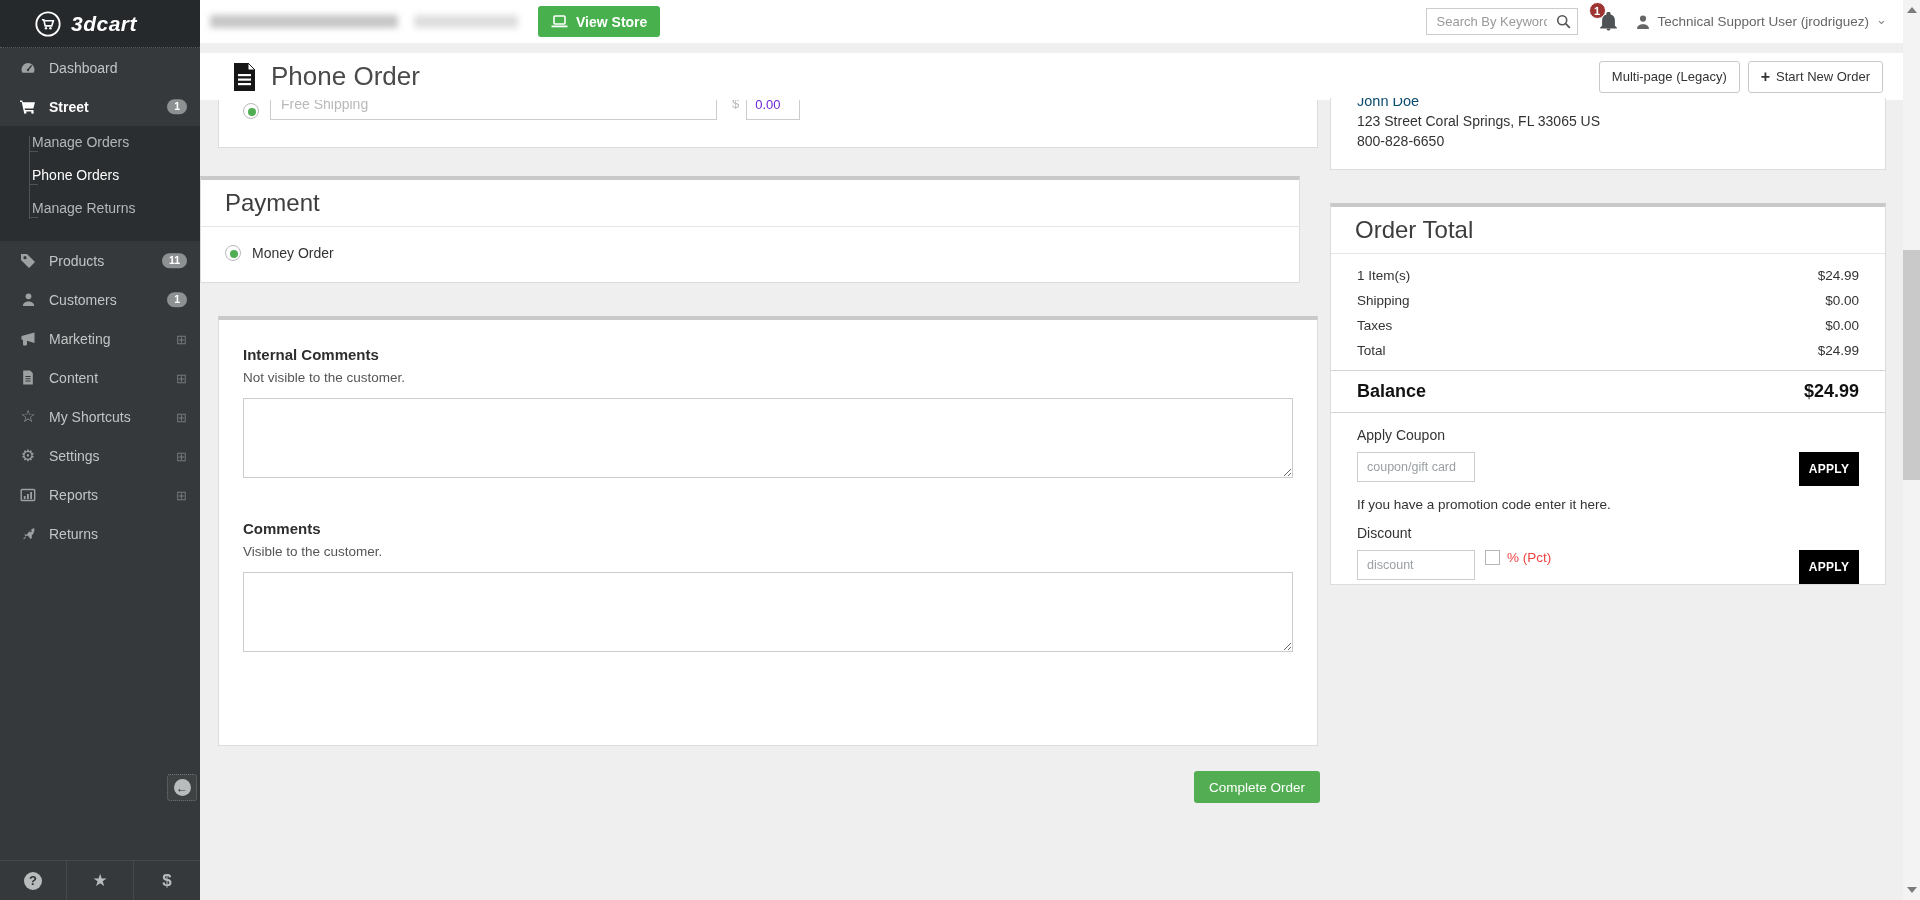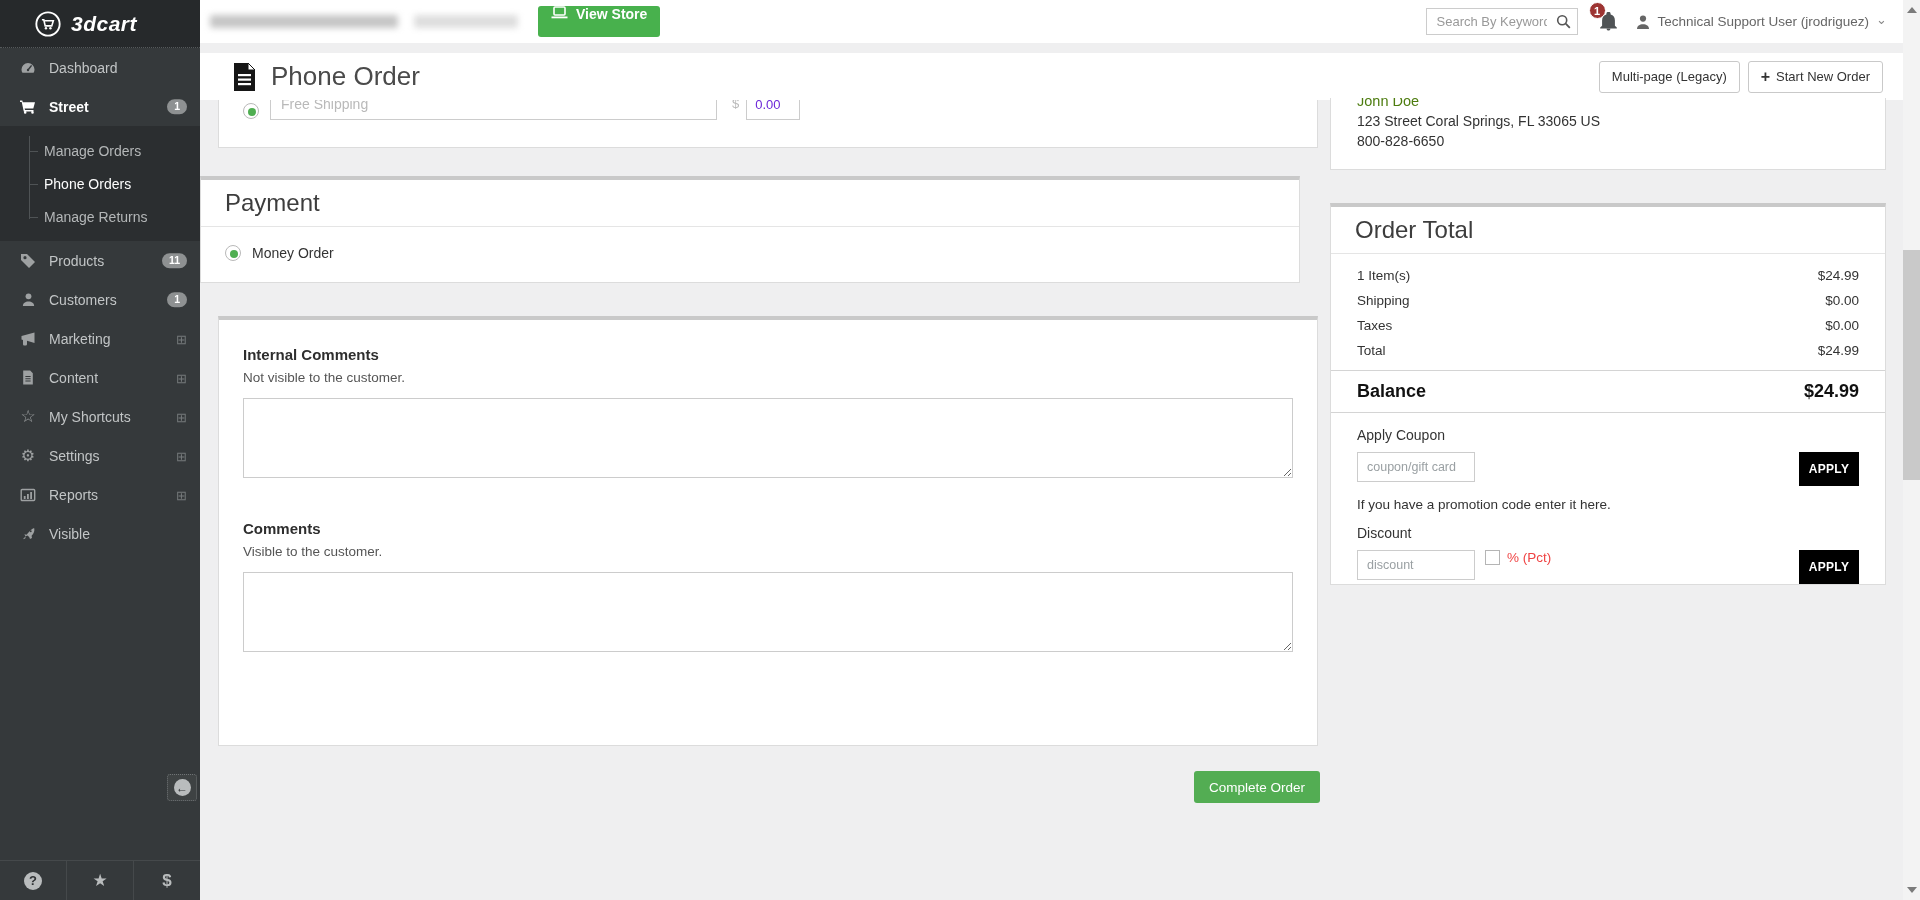--- a/index.html
+++ b/index.html
@@ -11,37 +11,37 @@
   .logo { height:48px; background:#26292b; display:flex; align-items:center; padding-left:34px; gap:9px; border-bottom:1px dotted #55595b; }
   .logo-text { color:#fff; font-size:21px; font-weight:bold; font-style:italic; letter-spacing:.5px; }
   .mi { position:relative; height:39px; display:flex; align-items:center; padding-left:18px; color:#c2c5c6; font-size:14px; cursor:pointer; }
   .mi .ic { width:20px; margin-right:11px; color:#9ea1a2; display:inline-flex; justify-content:center; align-items:center; font-size:15px; font-style:normal; }
   .mi.active { color:#fff; font-weight:bold; }
   .mi.active .ic { color:#fff; }
   .badge { position:absolute; right:13px; top:50%; transform:translateY(-50%); background:#8e9192; color:#fff; font-size:10.5px; font-weight:bold; padding:2.5px 7px; border-radius:9px; line-height:1; }
   .expand { position:absolute; right:13px; top:50%; transform:translateY(-50%); color:#75797b; font-size:13px; }
   .submenu { background:#2b2e30; padding:8px 0; position:relative; }
   .submenu::before { content:""; position:absolute; left:29px; top:10px; bottom:22px; width:1px; background:#4f5355; }
-  .smi { position:relative; height:33px; display:flex; align-items:center; padding-left:44px; color:#b4b7b8; font-size:14px; cursor:pointer; }
+  .smi { position:relative; height:33px; display:flex; padding-left:32px; color:#b4b7b8; font-size:14px; cursor:pointer; }
   .smi::before { content:""; position:absolute; left:29px; top:50%; width:9px; height:1px; background:#4f5355; }
   .smi.current { color:#fdfdfd; }
   .sidebar-footer { position:absolute; bottom:0; left:0; width:200px; height:40px; display:flex; border-top:1px solid #45494b; }
   .sf-cell { flex:1; display:flex; align-items:center; justify-content:center; border-right:1px solid #45494b; color:#b9bcbd; cursor:pointer; }
   .sf-cell:last-child { border-right:none; }
   .q-circle { width:18px; height:18px; border-radius:50%; background:#b9bcbd; color:#2e3133; font-weight:bold; font-size:13px; display:flex; align-items:center; justify-content:center; }
   .star-glyph { font-size:17px; }
   .dollar-glyph { font-size:17px; font-weight:bold; }
   .collapse-btn { position:absolute; right:3px; bottom:99px; width:30px; height:27px; background:#3e4243; border:1px dotted #6f7375; border-radius:3px; display:flex; align-items:center; justify-content:center; cursor:pointer; }
   .collapse-circle { width:17px; height:17px; border-radius:50%; background:#b9bcbd; color:#2e3133; display:flex; align-items:center; justify-content:center; font-size:12px; font-weight:bold; line-height:1; }
 
   
   .topbar { position:absolute; left:200px; top:0; width:1703px; height:43px; background:#fff; display:flex; align-items:center; }
   .blur1 { width:188px; height:13px; background:#c6c6c6; filter:blur(3px); margin-left:10px; border-radius:2px; }
   .blur2 { width:104px; height:13px; background:#dedede; filter:blur(3px); margin-left:16px; border-radius:2px; }
-  .view-store { margin-left:20px; height:31px; background:#48b14d; color:#fff; border:none; border-radius:3px; font-size:14px; font-weight:bold; padding:0 13px; display:flex; gap:8px; cursor:pointer; font-family:inherit; }
+  .view-store { margin-left:20px; height:31px; background:#48b14d; color:#fff; border:none; border-radius:3px; font-size:14px; font-weight:bold; padding:0 13px; display:flex; align-items:center; gap:8px; cursor:pointer; font-family:inherit; }
   .topbar-right { margin-left:auto; display:flex; align-items:center; padding-right:16px; gap:17px; }
   .search-wrap { position:relative; }
   .search-input { width:152px; padding:0 30px 0 10px; height:27px; border:1px solid #ccc; font-size:13px; color:#666; font-family:inherit; }
   .search-input::placeholder { color:#999; }
   .search-icon { position:absolute; right:7px; top:6px; cursor:pointer; }
   .bell-wrap { position:relative; margin-left:4px; cursor:pointer; }
   .notif-badge { position:absolute; top:-10px; left:-10px; background:#9d3432; color:#fff; border-radius:50%; width:17px; height:17px; font-size:11px; font-weight:bold; display:flex; align-items:center; justify-content:center; border:1px solid #fff; }
   .user-wrap { display:flex; align-items:center; gap:7px; color:#666; font-size:13.5px; cursor:pointer; }
   .caret { color:#888; font-size:13px; margin-top:-4px; }
 
@@ -75,21 +75,21 @@
   .ai-header { height:46px; }
   .hideshow { margin-left:auto; font-weight:bold; font-size:13.5px; color:#222; padding-right:17px; }
   .minus-cell { width:48px; align-self:stretch; border-left:1px solid #ddd; display:flex; align-items:center; justify-content:center; font-size:20px; font-weight:bold; color:#333; cursor:pointer; }
   .ai-body { padding:26px 24px; }
   .fld-label { font-size:15px; font-weight:bold; color:#2e2e2e; }
   .fld-help { font-size:13.5px; color:#555; margin-top:7px; }
   .fld-ta { margin-top:13px; width:100%; height:80px; border:1px solid #ccc; resize:both; background:#fff; display:block; font-family:inherit; }
   .fld-group + .fld-group { margin-top:42px; }
 
   #customer-card { left:1330px; top:98px; width:556px; height:72px; border-top:none; overflow:hidden; padding:0 26px; }
-  .cust-name { color:#4d7c0f; font-size:14.5px; margin-top:-5px; cursor:pointer; }
+  .cust-name { color:#0c4a6e; font-size:14.5px; margin-top:-5px; cursor:pointer; }
   .cust-line { font-size:14px; color:#333; margin-top:4px; }
 
   #ordertotal-card { left:1330px; top:203px; width:556px; height:382px; }
   .ot-rows { padding:9px 26px 7px; }
   .ot-row { display:flex; justify-content:space-between; font-size:13.5px; color:#333; line-height:25px; }
   .ot-balance { border-top:1px solid #d4d4d4; border-bottom:1px solid #d4d4d4; display:flex; justify-content:space-between; padding:10px 26px; font-size:18px; font-weight:bold; color:#111; }
   .coupon-block { padding:12px 26px 16px; }
   .cp-label { font-size:14px; color:#333; margin:2px 0 9px; }
   .cp-row { display:flex; align-items:flex-start; }
   .cp-input { width:118px; height:30px; border:1px solid #ccc; font-size:12.5px; padding:0 9px; color:#666; font-family:inherit; }
@@ -225,21 +225,21 @@
     </div>
 
     <div class="mi">
       <span class="ic">
           <svg width="15" height="15" viewBox="0 0 16 16" fill="currentColor">
             <path d="M14 2c.9 2.9-.3 6-2.7 8.4l.4 2.3-2.1 1.2-.9-2.1-1.8-1.8-2.1.9L3.6 8.8l2.3.4C8.3 6.8 11.1 2.9 14 2z"></path>
             <circle cx="10.4" cy="5.6" r="1" fill="#35393b"></circle>
             <path d="M4.5 11.5L2 14l2.5-.7.7-2.5-.7.7z"></path>
           </svg>
         </span>
-      <span>Visible</span>
+      <span>Returns</span>
     </div>
 
     <div class="collapse-btn">
       <span class="collapse-circle">←</span>
     </div>
 
     <div class="sidebar-footer">
       <div class="sf-cell">
           <span class="q-circle">?</span>
         </div>

